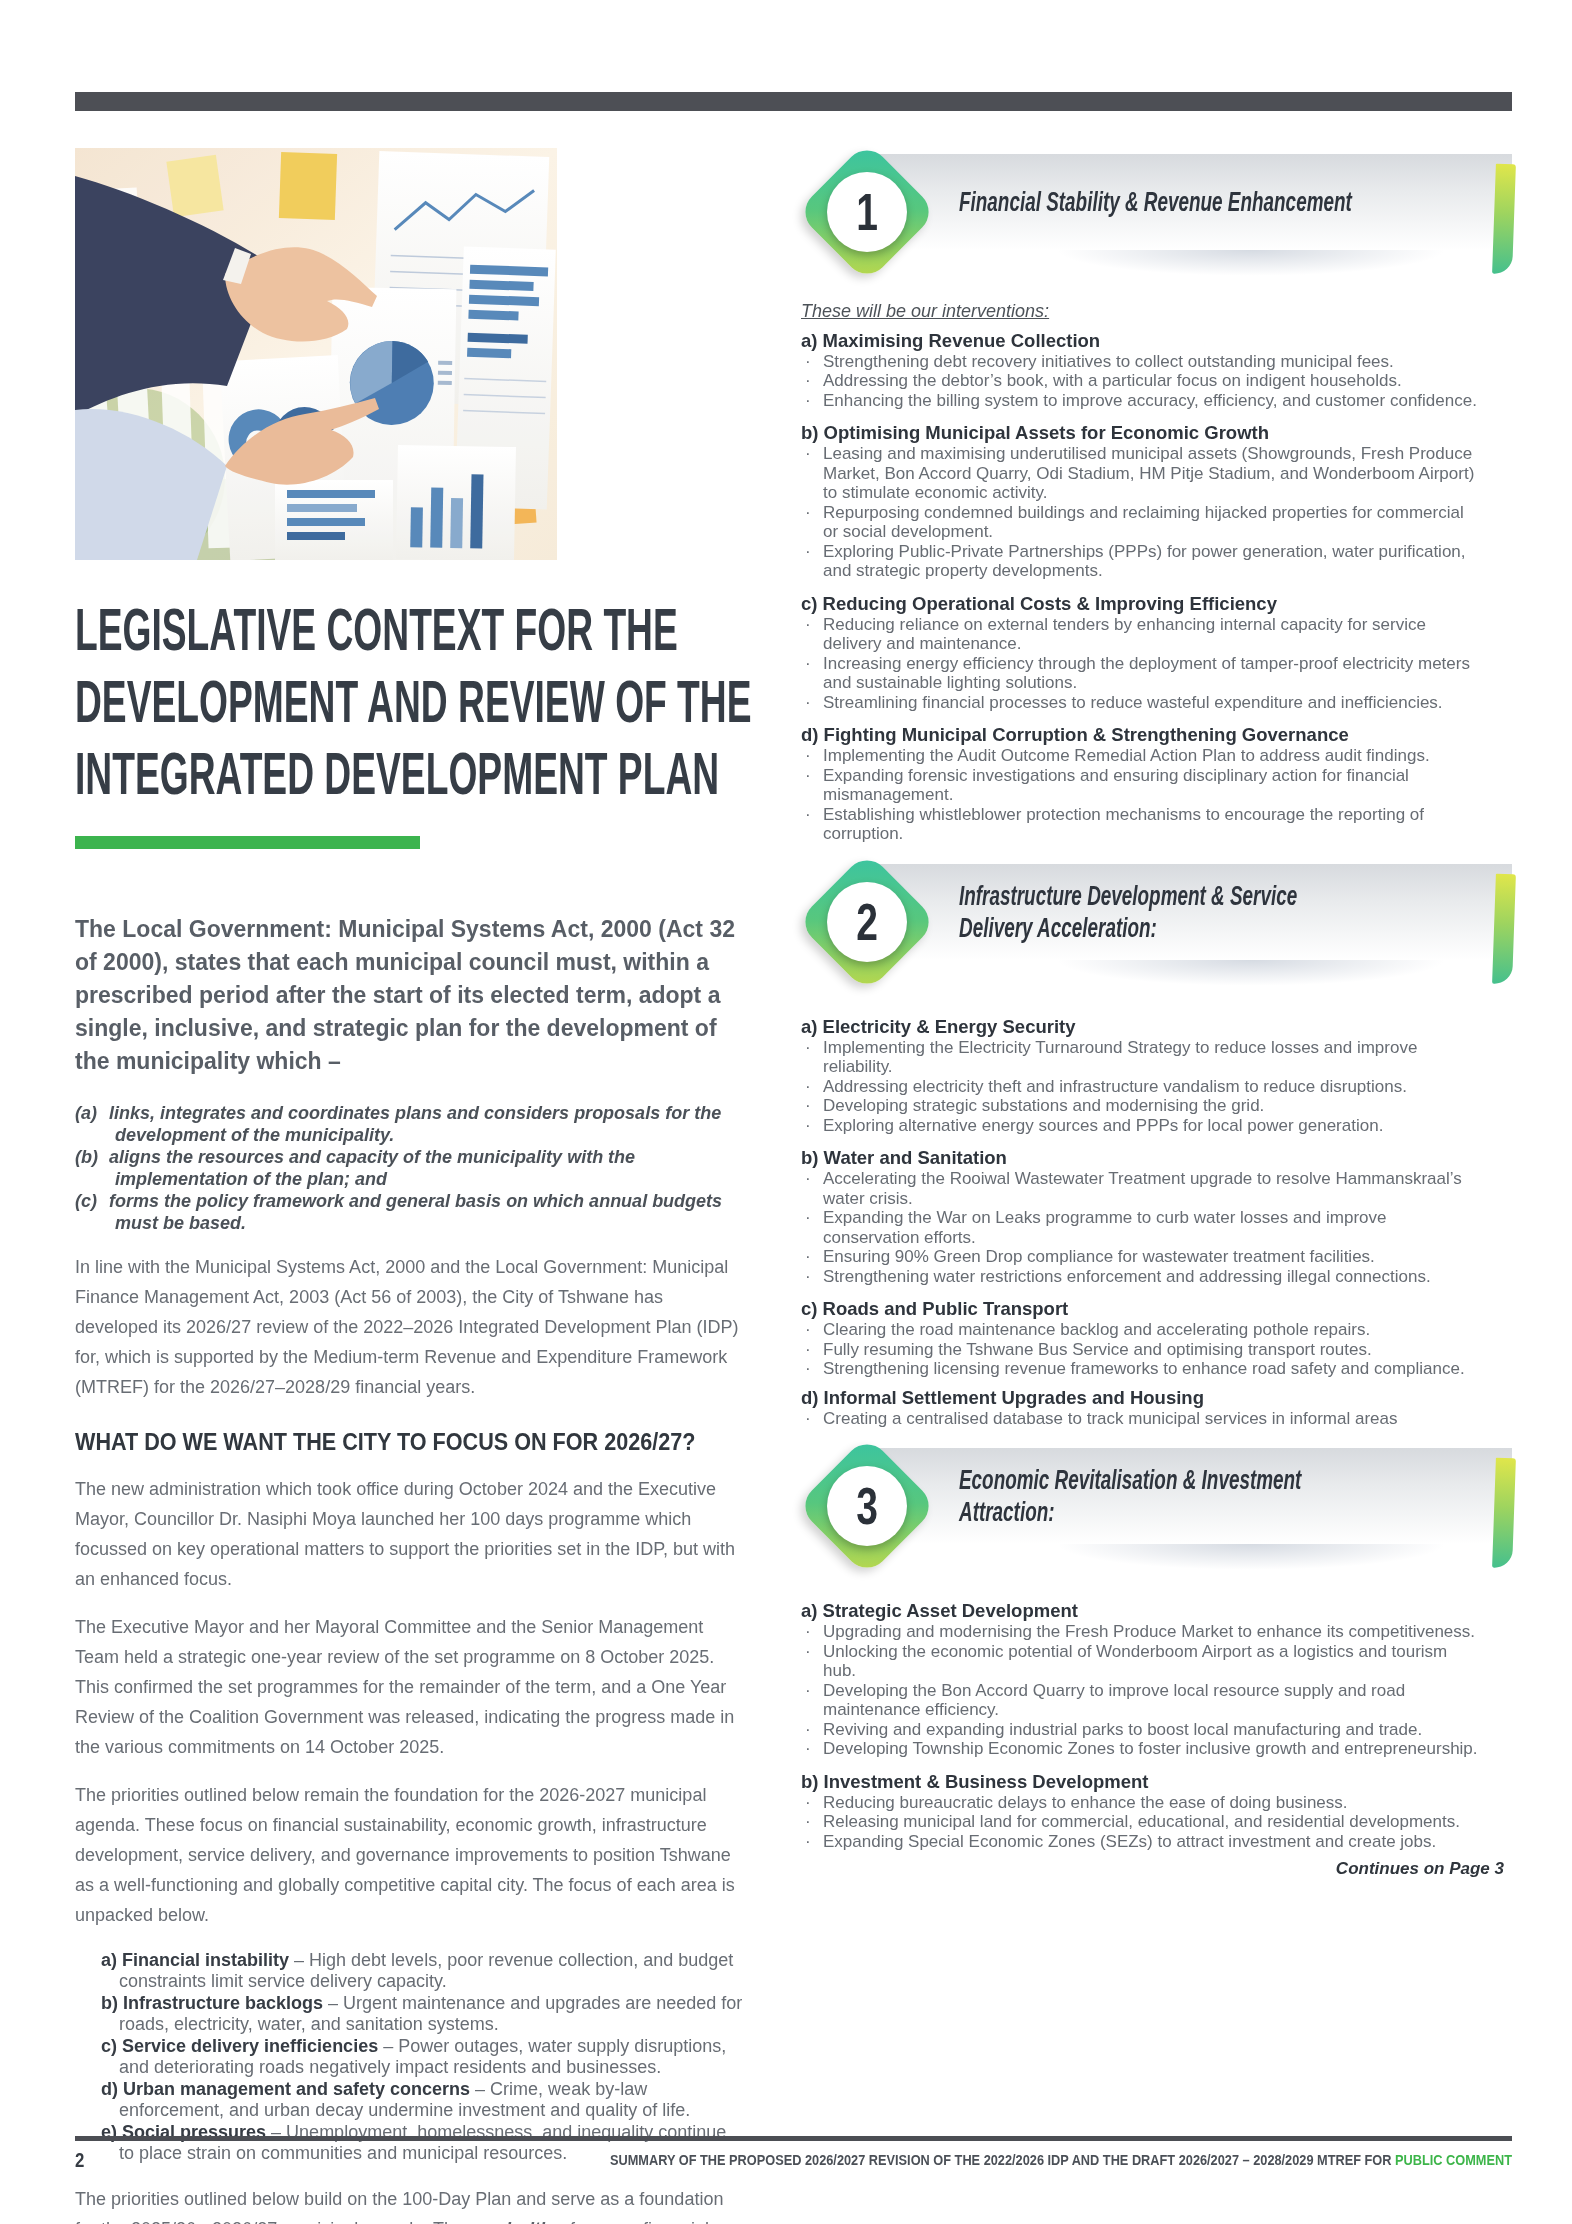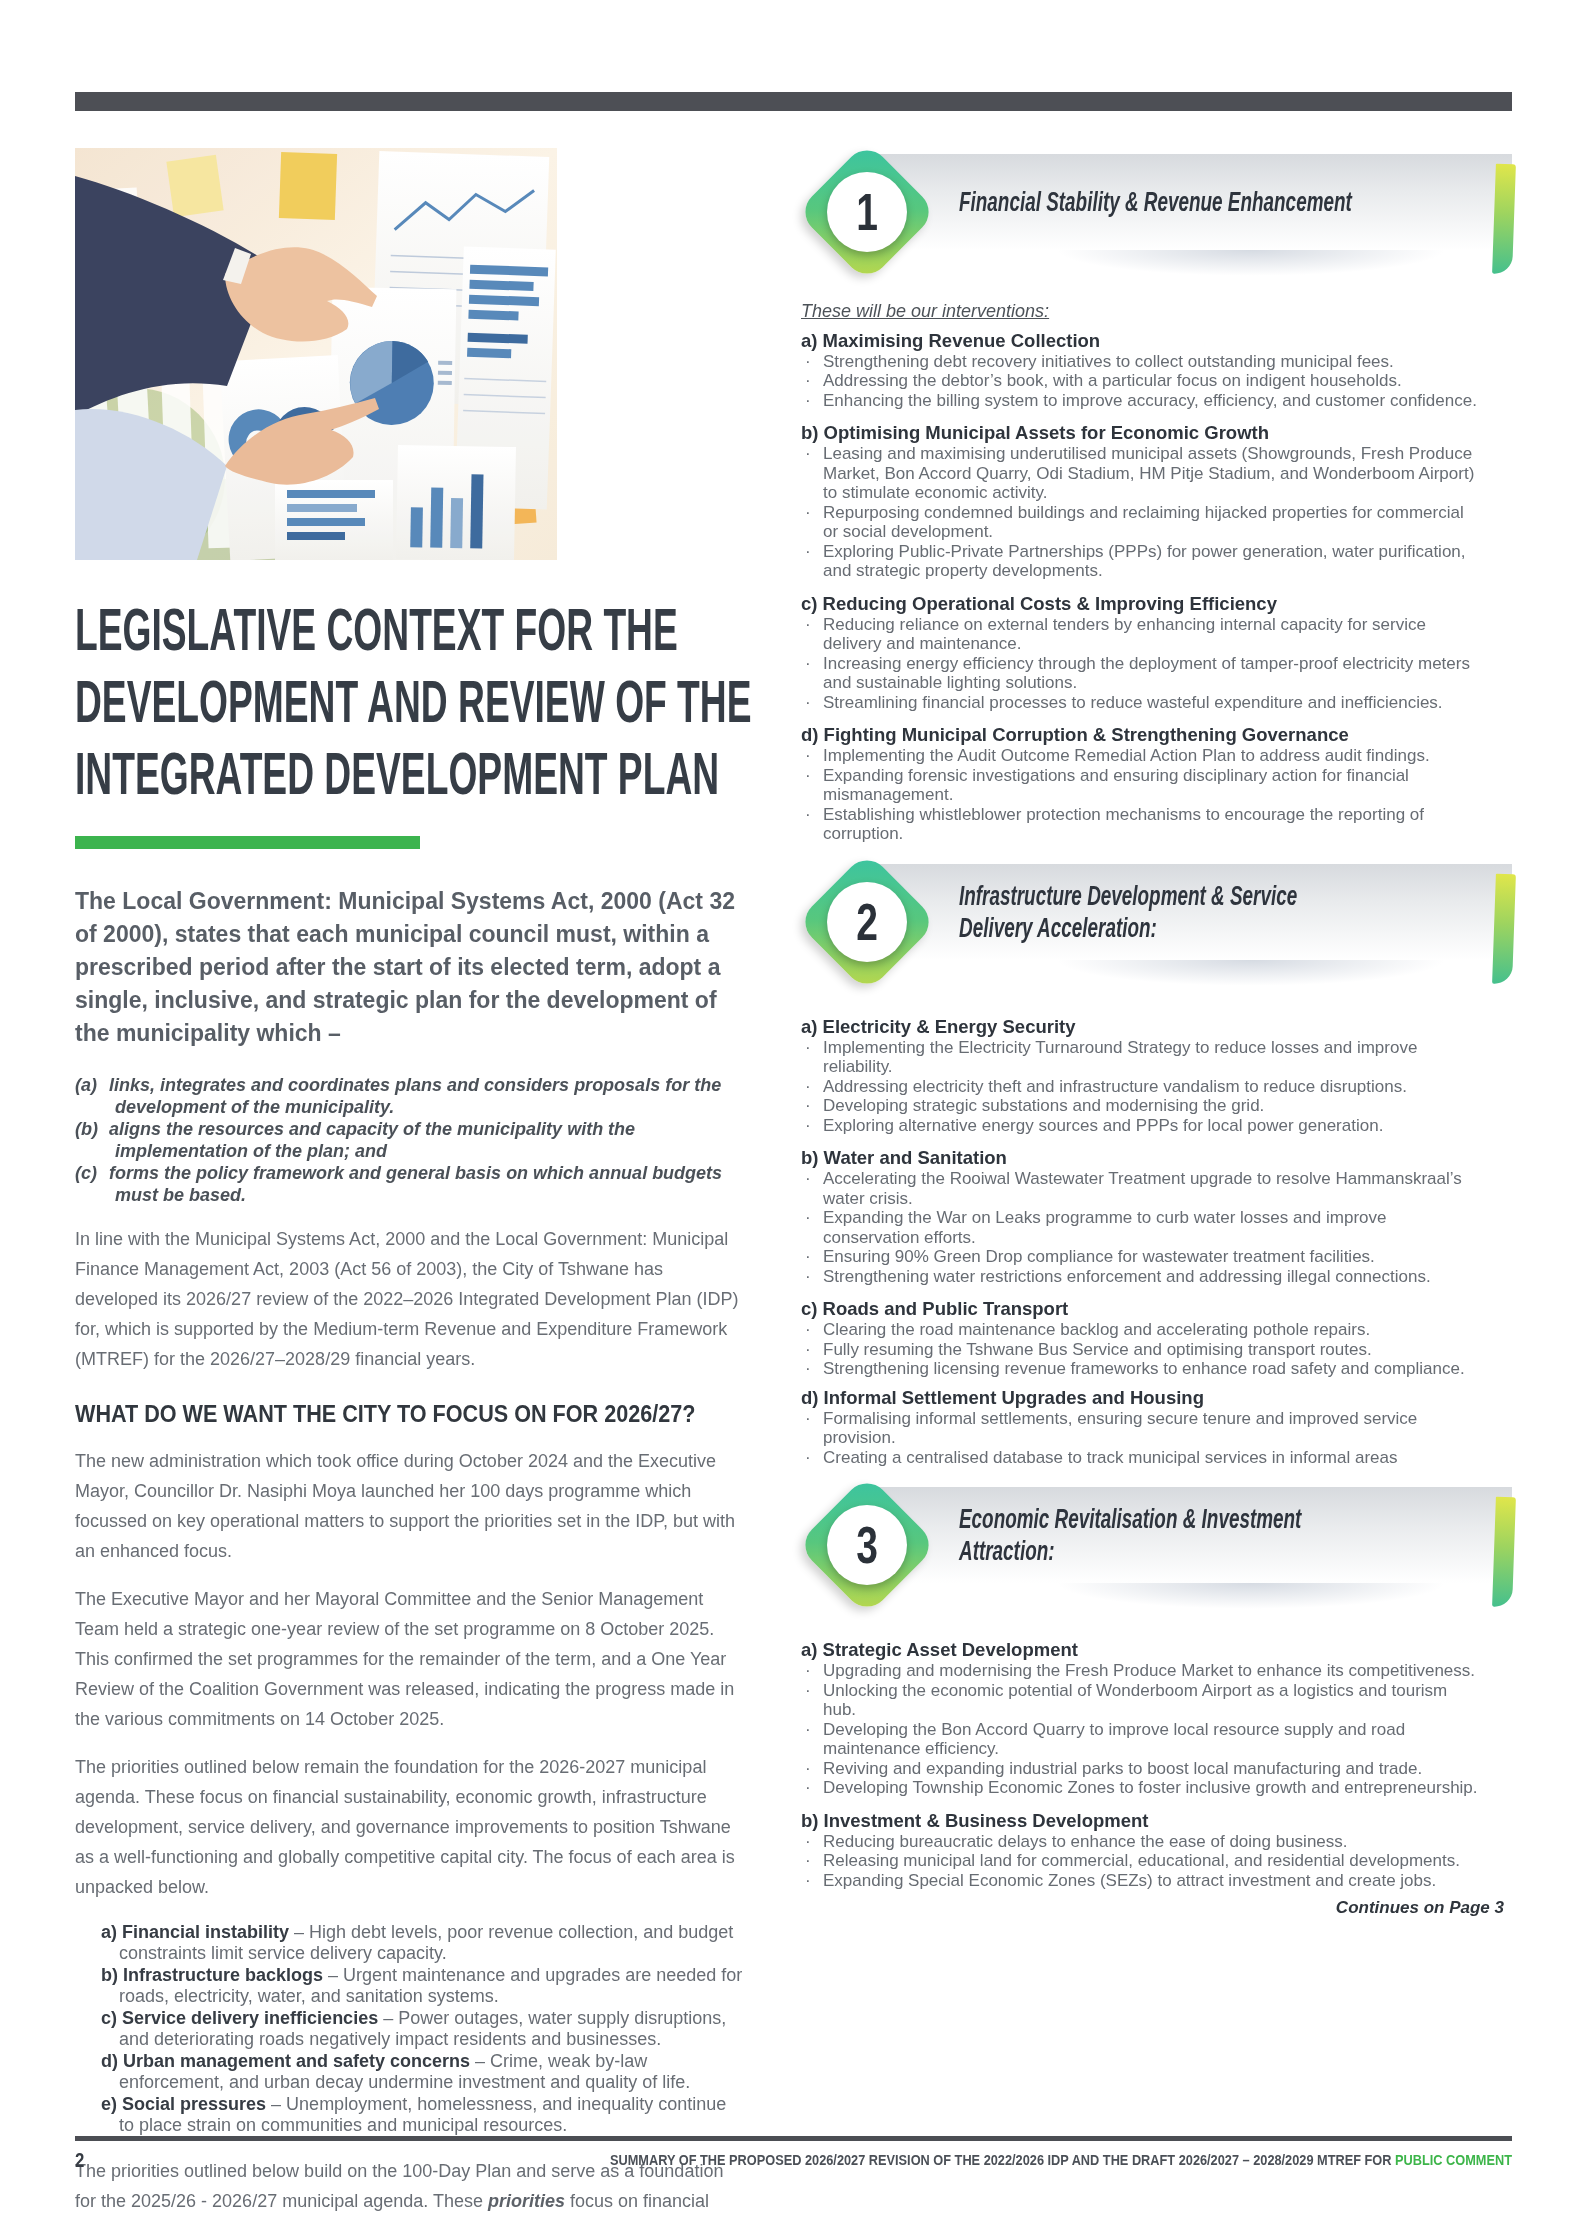--- a/index.html
+++ b/index.html
@@ -9,21 +9,21 @@
   .content{position:absolute;left:75px;top:148px;width:1437px;display:flex;gap:56px;}
   .col.left{width:670px;flex:0 0 670px;}
   .col.right{width:711px;flex:0 0 711px;}
 
   
   .photo{display:block;width:482px;height:412px;}
   .headline{margin:34px 0 0 0;font-size:60px;line-height:72px;font-weight:bold;color:#363d46;
             transform:scaleX(0.62);transform-origin:0 0;}
   .headline span{display:block;white-space:nowrap;}
   .green-bar{margin-top:26px;width:345px;height:13px;background:#3cb44e;}
-  .lead{margin:36px 0 0 0;font-size:23px;line-height:33px;font-weight:bold;color:#585e66;}
+  .lead{margin:64px 0 0 0;font-size:23px;line-height:33px;font-weight:bold;color:#585e66;}
   .legal{margin-top:24px;font-size:18px;line-height:22px;font-weight:bold;font-style:italic;color:#4b5158;}
   .legal p{margin:0;padding-left:40px;text-indent:-40px;}
   .legal .lg-label{display:inline-block;width:34px;text-indent:0;}
   .body{margin:18px 0 0 0;font-size:18px;line-height:30px;color:#686d74;}
   .focus{margin:26px 0 0 0;font-size:24px;line-height:28px;font-weight:bold;color:#31373e;
          transform:scaleX(0.9);transform-origin:0 0;white-space:nowrap;}
   .challenges{margin-top:20px;font-size:18px;line-height:21px;}
   .challenge{margin:0 0 1px 26px;padding-left:18px;text-indent:-18px;color:#686d74;}
   .challenge .ch-b{font-weight:bold;color:#363c44;}
   .closing{margin-top:20px;}
@@ -304,21 +304,20 @@
           <h3>c) Roads and Public Transport</h3>
           <ul>
             <li>Clearing the road maintenance backlog and accelerating pothole repairs.</li>
             <li>Fully resuming the Tshwane Bus Service and optimising transport routes.</li>
             <li>Strengthening licensing revenue frameworks to enhance road safety and compliance.</li>
           </ul>
         </div>
         <div class="group" style="margin-top:2px">
           <h3>d) Informal Settlement Upgrades and Housing</h3>
           <ul>
-            <li>Formalising informal settlements, ensuring secure tenure and improved service provision.</li>
             <li>Creating a centralised database to track municipal services in informal areas</li>
           </ul>
         </div>
       </section>
 
       <section class="rsec">
         <div class="sec-header tall">
           <div class="banner">
             <div class="banner-title">
               <span>Economic Revitalisation &amp; Investment</span>

